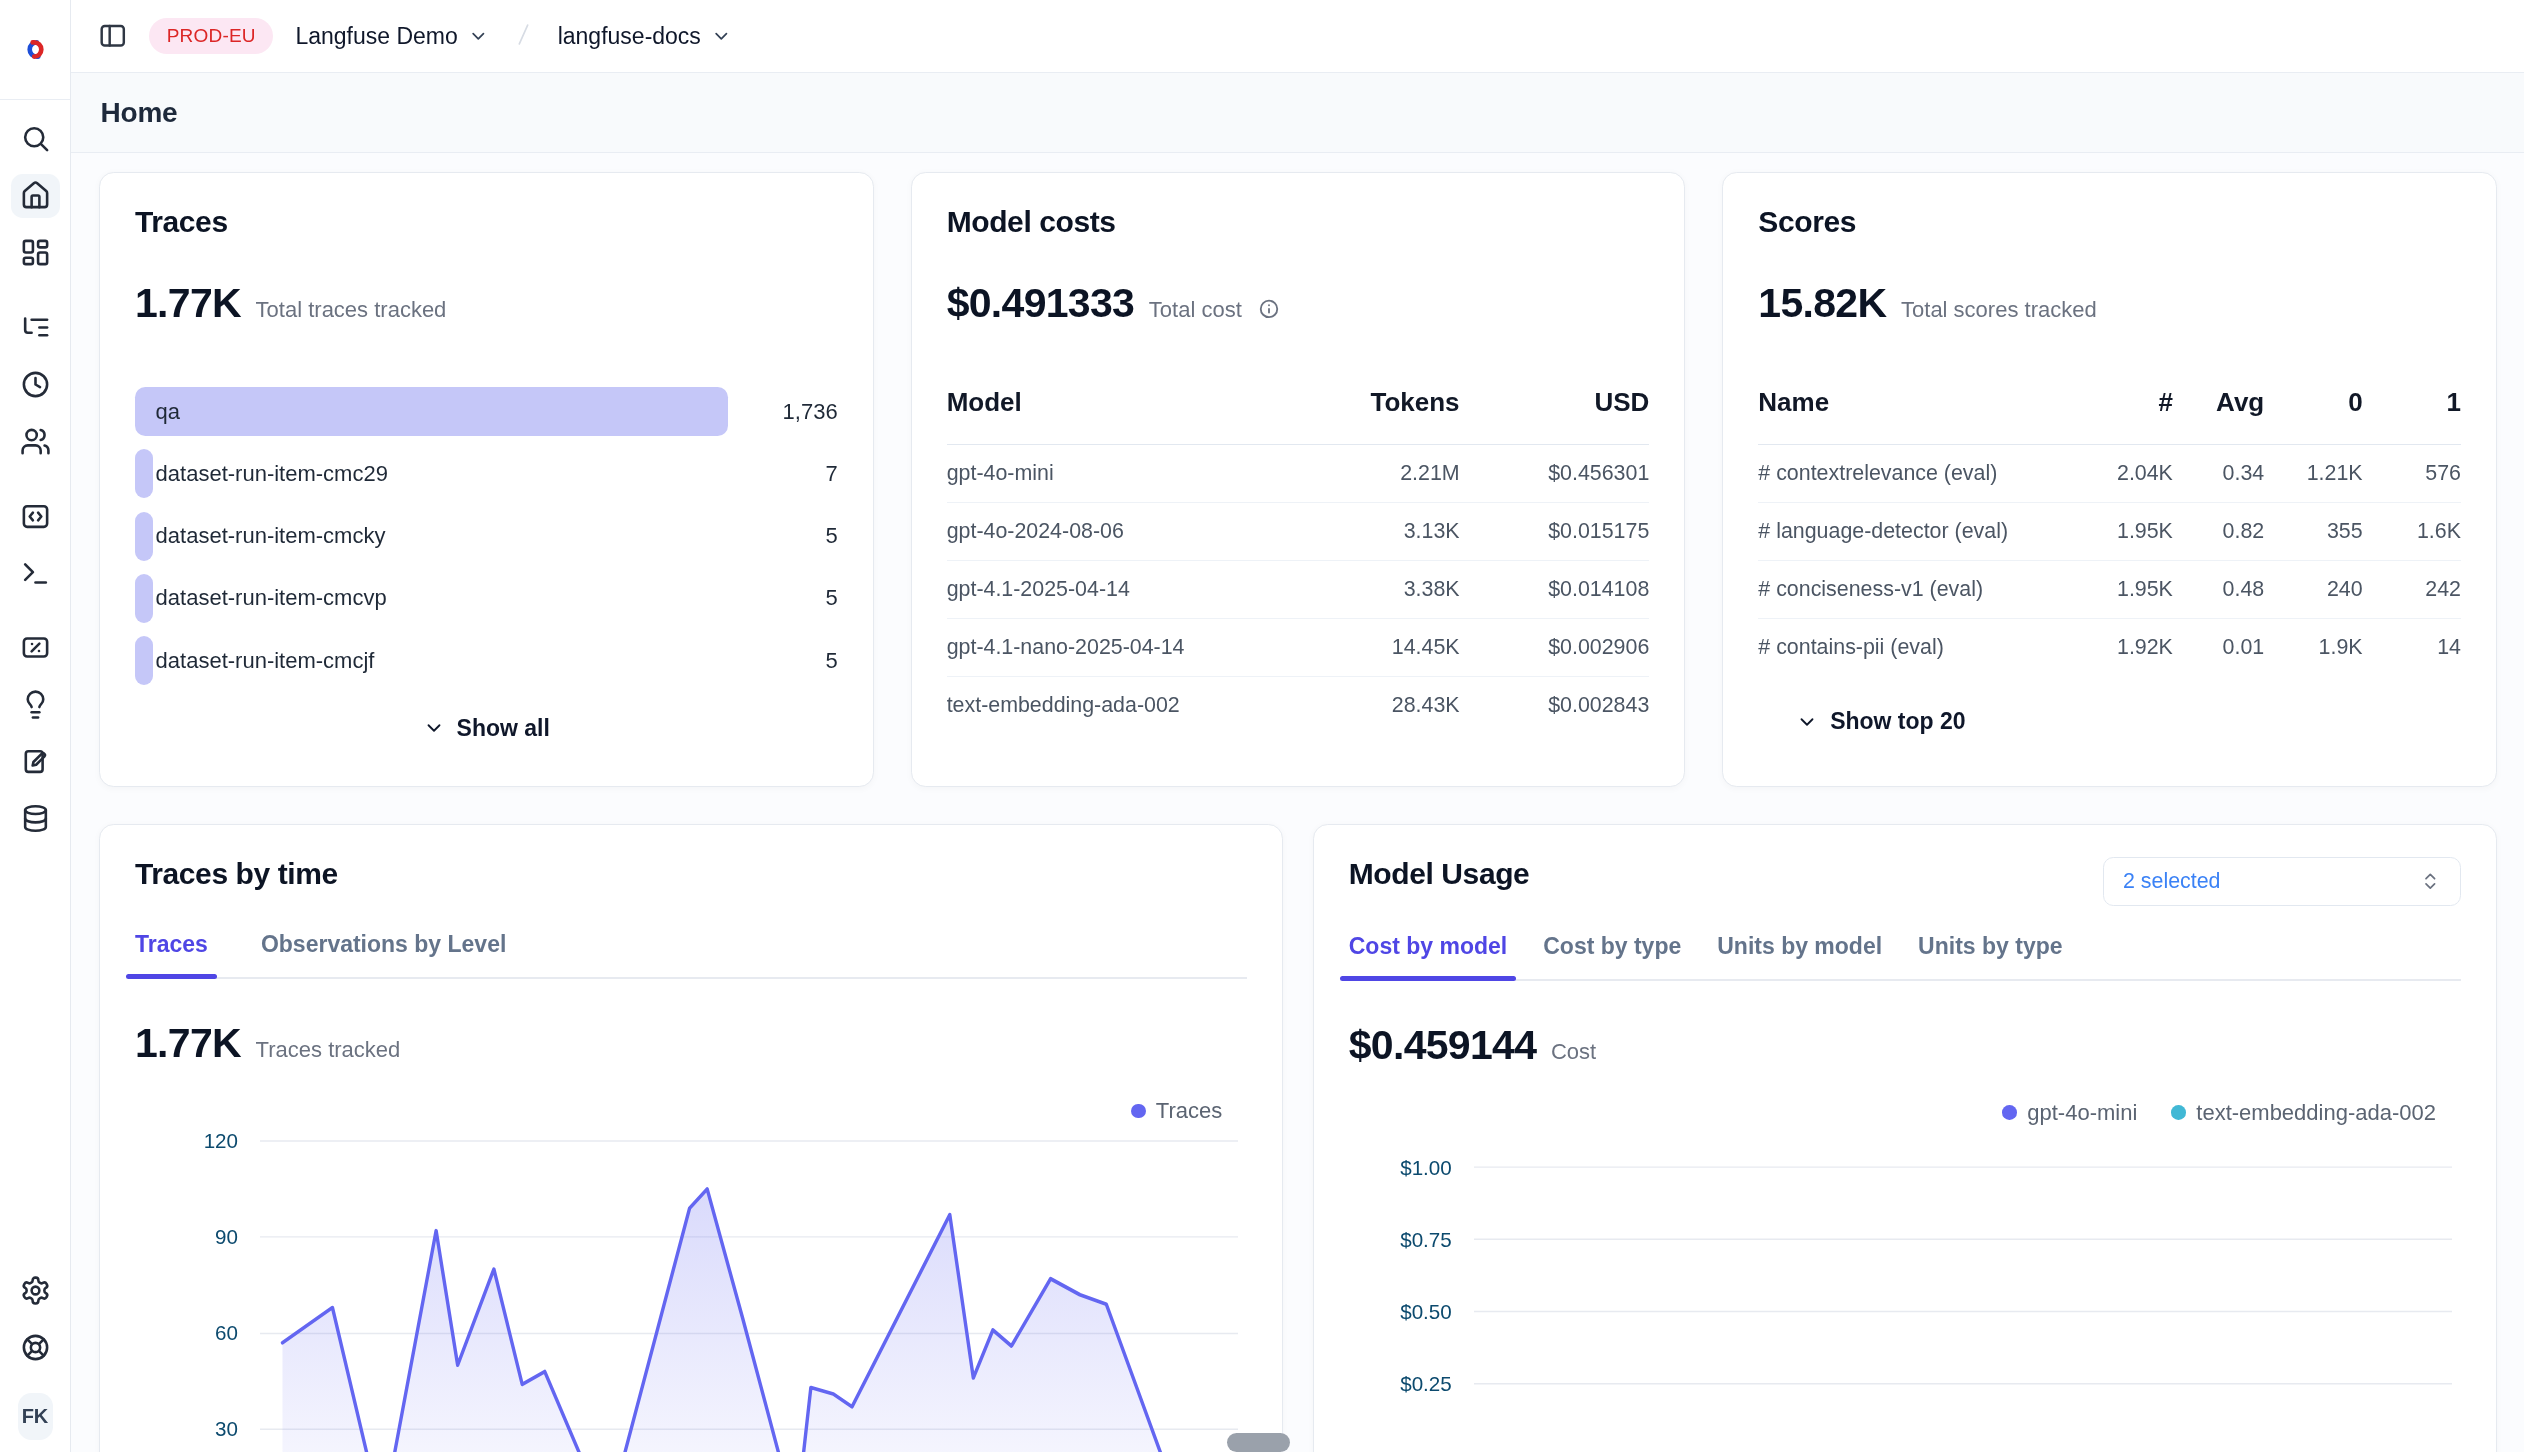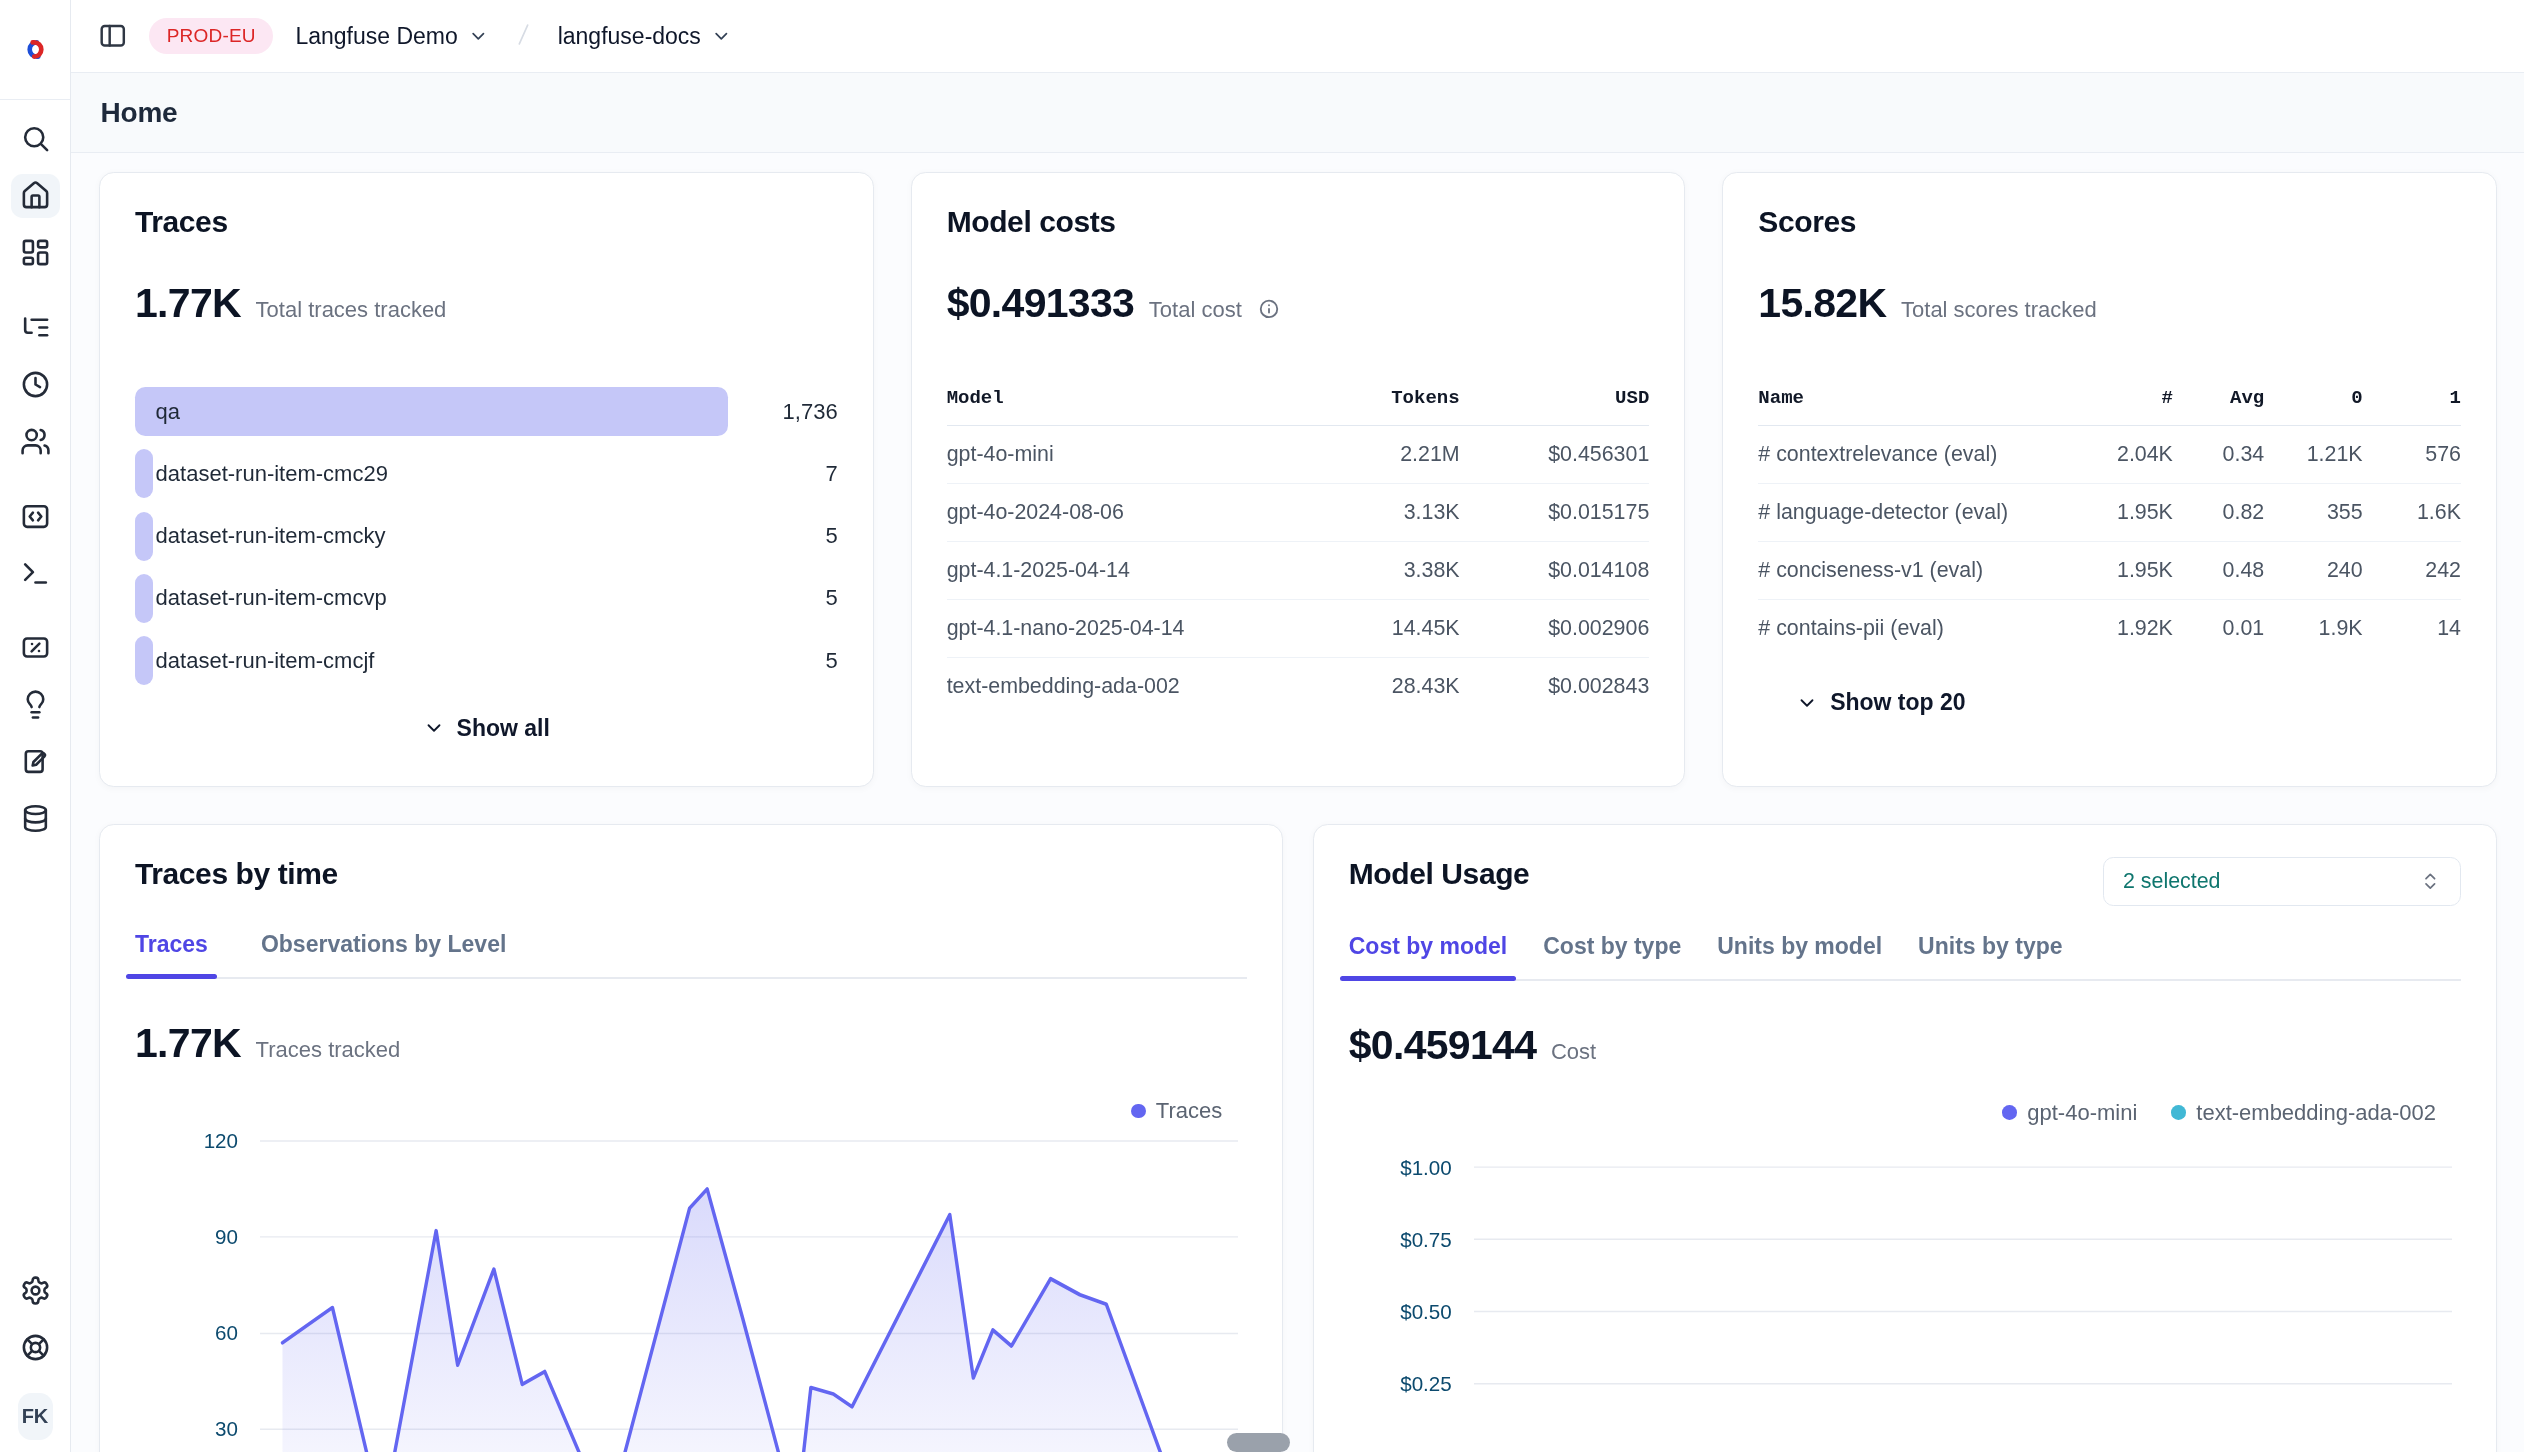--- a/index.html
+++ b/index.html
@@ -66,43 +66,43 @@
     font-size:22px; color:#1f2937; padding-left:11.8px; }
 
   .ghost-btn { display:inline-flex; align-items:center; gap:11.8px; font-size:23px; font-weight:600;
     color:#0f172a; cursor:pointer; background:none; border:none; font-family:inherit; }
   .ghost-btn svg { width:22px; height:22px; color:#0f172a; }
   .btn-center { display:flex; justify-content:center; margin-top:29.5px; }
   .btn-left { display:flex; justify-content:flex-start; margin-top:32px; padding-left:38px; }
 
   
   .table { margin-top:60px; }
-  .t-head { display:grid; font-size:19px; font-weight:700; color:#111827;
-    padding-bottom:16px; border-bottom:1.5px solid #e2e8f0;font-family:Liberation Mono, monospace; }
+  .t-head { display:grid; font-size:26px; font-weight:700; color:#111827;
+    padding-bottom:26px; border-bottom:1.5px solid #e2e8f0; }
   .t-row { display:grid; font-size:21.4px; color:#4b5563; padding:16px 0;
     border-bottom:1.5px solid #eef2f7; align-items:center; }
   .t-row:last-child { border-bottom:none; }
   .cols-costs { grid-template-columns:46% 27% 27%; }
   .cols-scores { grid-template-columns:44% 15% 13% 14% 14%; }
   .t-head > div:not(:first-child), .t-row > div:not(:first-child) { text-align:right; }
 
   
   .tabs { display:flex; gap:53px; border-bottom:2.2px solid #e7eaf0; }
   .mt-tabs1 { margin-top:40px; }
   .mt-tabs2 { margin-top:26.5px; gap:36px;text-align:center; }
   .tab { font-size:23px; font-weight:600; color:#64748b; padding-bottom:19px; position:relative; cursor:pointer; white-space:nowrap; }
   .tab.active { color:#4f46e5; }
   .tab.active::after { content:""; position:absolute; left:-8.8px; right:-8.8px; bottom:-2.2px;
     height:5.2px; background:#4f46e5; border-radius:2.9px; }
 
   
   .mu-head { display:flex; align-items:flex-start; justify-content:space-between; }
   .select { width:358px; height:49px; border:1.5px solid #e2e8f0; border-radius:10.3px;
     display:flex; align-items:center; justify-content:space-between; padding:0 19px;
-    font-size:21.4px; color:#0f766e; cursor:pointer; background:#fff; }
+    font-size:21.4px; color:#3b82f6; cursor:pointer; background:#fff; }
   .select svg { width:20.6px; height:20.6px; color:#6b7280; }
 
   
   .legend { display:flex; justify-content:flex-end; gap:34px; margin-top:31px; padding-right:25px; }
   .leg-item { display:flex; align-items:center; gap:10.3px; font-size:22px; color:#5b6472; }
   .leg-dot { width:14.7px; height:14.7px; border-radius:50%; }
 
   
   .chart { position:relative; margin-top:5.9px; height:457px; }
   .yl { position:absolute; font-size:20.6px; color:#0c4a6e; transform:translateY(-50%); text-align:right; width:103px; }

